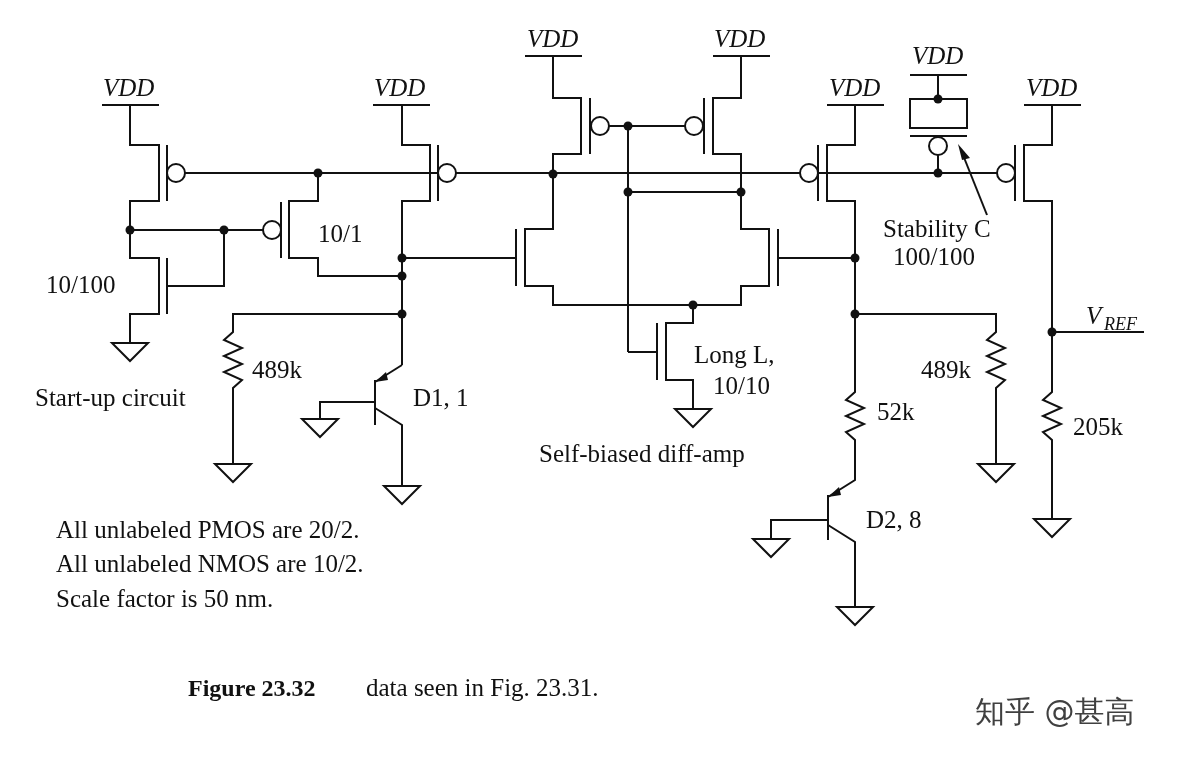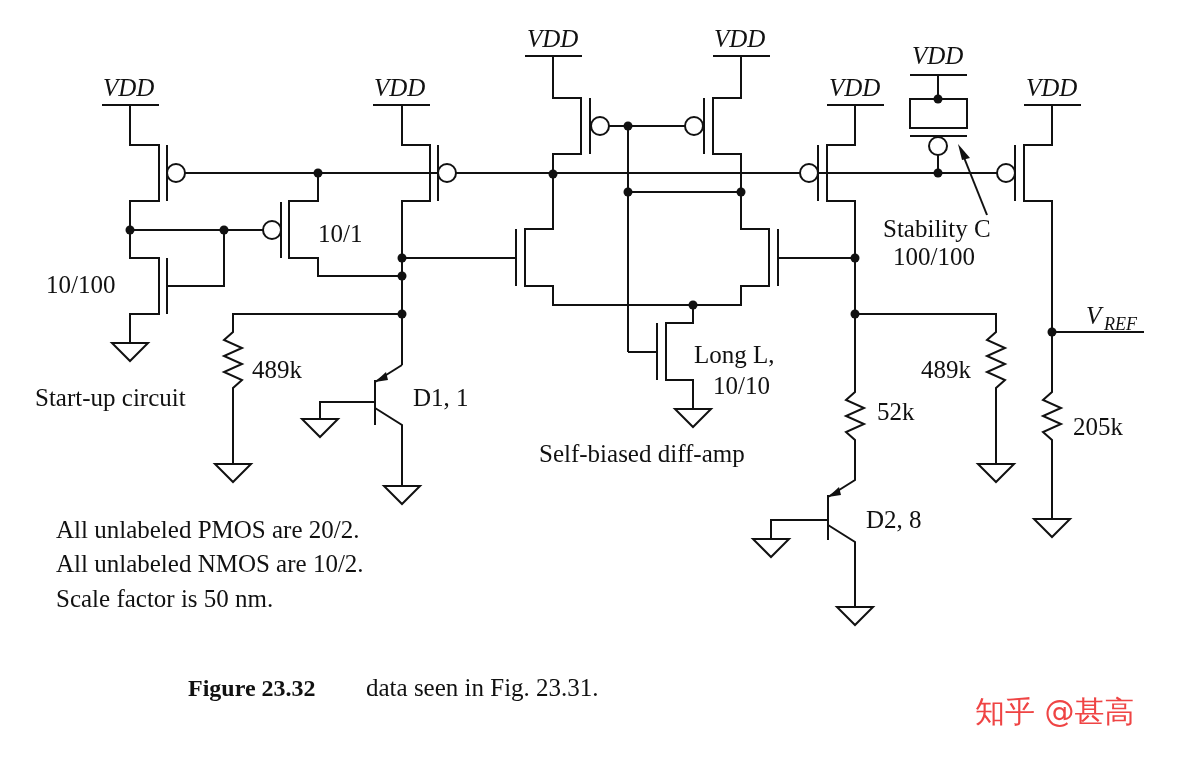--- a/index.html
+++ b/index.html
@@ -6,21 +6,21 @@
   body{width:1186px;height:757px;position:relative;overflow:hidden;font-family:"Liberation Serif","DejaVu Serif",serif;color:#111;}
   svg{position:absolute;left:0;top:0;}
   .w{stroke:#111;stroke-width:2;fill:none;}
   .dot{fill:#111;}
   .bub{stroke:#111;stroke-width:2;fill:#fff;}
   .t{font-family:"Liberation Serif","DejaVu Serif",serif;font-size:25px;fill:#111;}
   .vdd{font-family:"Liberation Serif","DejaVu Serif",serif;font-size:25px;font-style:italic;fill:#111;}
   .cap{position:absolute;left:188px;top:674px;font-size:24px;line-height:28px;}
   .cap b{font-weight:bold;margin-right:20px;}
   .capt{position:absolute;left:366px;top:674px;font-size:25px;line-height:28px;}
-  .wm{position:absolute;left:975px;top:692px;font-family:"DejaVu Sans",sans-serif;font-size:30px;color:#ef4444;}
+  .wm{position:absolute;left:975px;top:692px;font-family:"DejaVu Sans",sans-serif;font-size:30px;color:#404040;}
 </style>
 </head>
 <body>
 
 <svg width="1186" height="757">
 
   <g>
     <text class="vdd" x="103" y="96">VDD</text>
     <line class="w" x1="102" y1="105" x2="159" y2="105"></line>
   </g>

